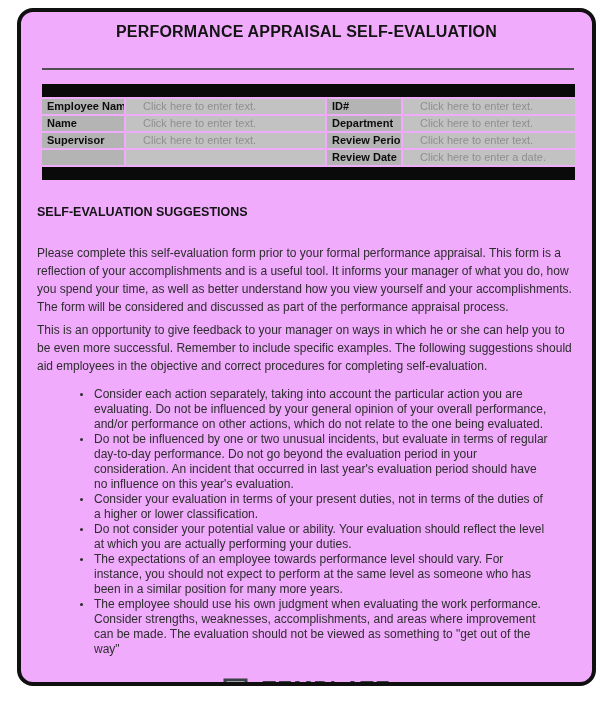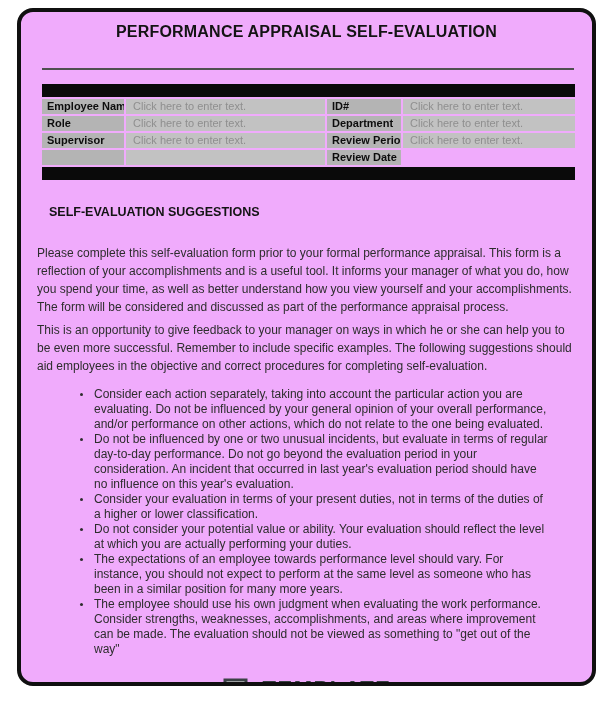--- a/index.html
+++ b/index.html
@@ -24,24 +24,24 @@
   .bar { height:13px; background:#0a0a0a; }
   .grid {
     display:grid; grid-template-columns:82px 199px 74px 1fr;
     grid-auto-rows:15px; gap:2px; margin:2px 0;
   }
   .cell {
     box-sizing:border-box; height:15px; line-height:15px; font-size:11px;
     white-space:nowrap; overflow:hidden;
   }
   .lbl { background:#b4b4b4; font-weight:700; color:#0d0d0d; padding-left:5px; }
-  .fld { background:#c2c2c2; color:#8f8f8f; padding-left:7px; cursor:text; }
+  .fld { background:#c2c2c2; color:#8f8f8f; padding-left:17px; cursor:text; }
 
   .section-heading {
-    margin:25px 12px 0; font-size:12.5px; line-height:15px; font-weight:700; color:#141414;
+    margin:25px 0 0; font-size:12.5px; line-height:15px; font-weight:700; color:#141414;
   }
   p.body-text { margin:24px 0 0; font-size:12px; line-height:18px; color:#2d2d2d; }
   p.body-text.second { margin-top:5px; }
 
   ul.suggestions {
     margin:12px 28px 0 30px; padding:0 0 0 26px;
     font-size:12px; line-height:15px; color:#2d2d2d;
   }
   ul.suggestions li { margin:0; padding-left:1px; }
   ul.suggestions li::marker { font-size:10px; }
@@ -63,33 +63,34 @@
   <div class="title-rule"></div>
 
   <div class="form-table">
     <div class="bar"></div>
     <div class="grid">
       <div class="cell lbl">Employee Name</div>
       <div class="cell fld">Click here to enter text.</div>
       <div class="cell lbl">ID#</div>
       <div class="cell fld">Click here to enter text.</div>
 
-      <div class="cell lbl">Role</div>
+      <div class="cell lbl">Name</div>
       <div class="cell fld">Click here to enter text.</div>
       <div class="cell lbl">Department</div>
       <div class="cell fld">Click here to enter text.</div>
 
       <div class="cell lbl">Supervisor</div>
       <div class="cell fld">Click here to enter text.</div>
       <div class="cell lbl">Review Period</div>
       <div class="cell fld">Click here to enter text.</div>
 
       <div class="cell lbl"></div>
       <div class="cell fld"></div>
       <div class="cell lbl">Review Date</div>
+      <div class="cell fld">Click here to enter a date.</div>
     </div>
     <div class="bar"></div>
   </div>
 
   <h2 class="section-heading">SELF-EVALUATION SUGGESTIONS</h2>
 
   <p class="body-text">Please complete this self-evaluation form prior to your formal performance appraisal. This form is a reflection of your accomplishments and is a useful tool. It informs your manager of what you do, how you spend your time, as well as better understand how you view yourself and your accomplishments. The form will be considered and discussed as part of the performance appraisal process.</p>
   <p class="body-text second">This is an opportunity to give feedback to your manager on ways in which he or she can help you to be even more successful. Remember to include specific examples. The following suggestions should aid employees in the objective and correct procedures for completing self-evaluation.</p>
 
   <ul class="suggestions">

